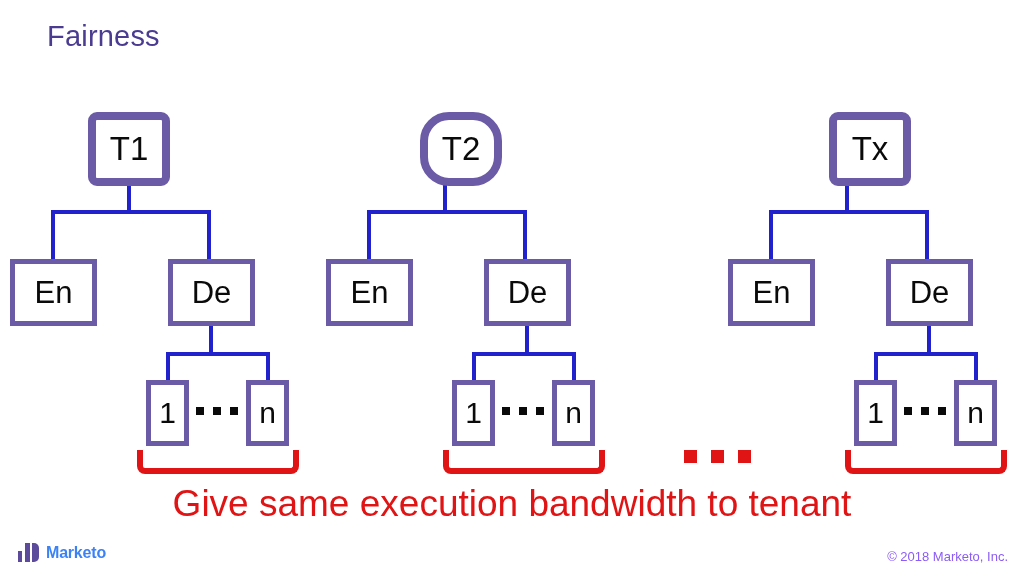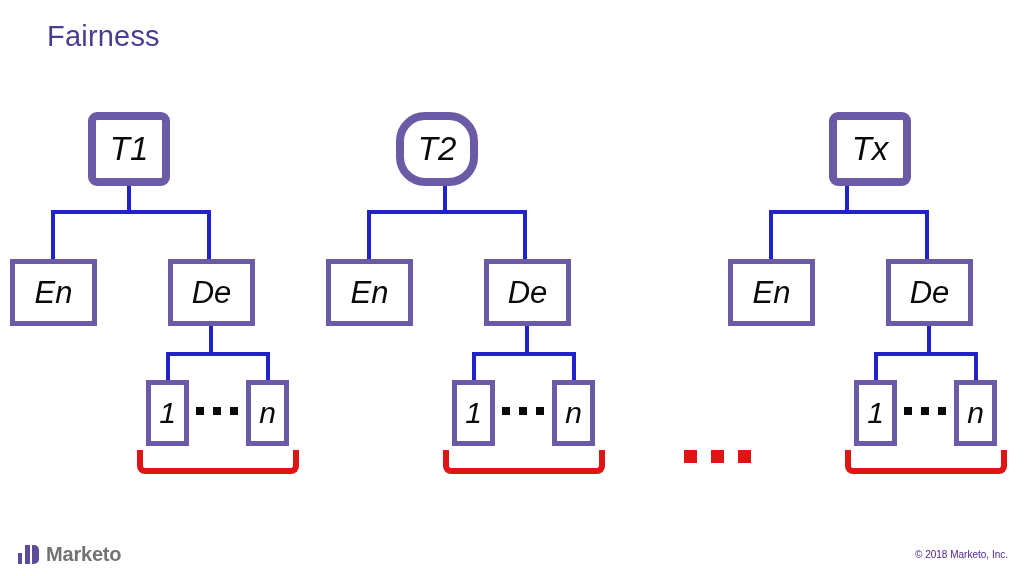--- a/index.html
+++ b/index.html
@@ -30,21 +30,20 @@
     white-space: nowrap;
   }
 
   
   #diagram {
     position: absolute;
     left: 0;
     top: 0;
     width: 1024px;
     height: 428px;
-    font-style: italic;
   }
 
   
   .node {
     position: absolute;
     box-sizing: border-box;
     background: #ffffff;
     display: flex;
     align-items: center;
     justify-content: center;
@@ -151,31 +150,31 @@
     height: 19px;
   }
   #logo-mark i {
     display: block;
     background: #5c4b9b;
   }
   #logo-mark i.b1 { width: 4px;  height: 11px; }
   #logo-mark i.b2 { width: 5px;  height: 19px; }
   #logo-mark i.b3 { width: 7px;  height: 19px; border-radius: 0 5px 5px 0; }
   #logo-word {
-    font-size: 20px;
+    font-size: 16px;
     font-weight: 700;
-    color: #737373;
+    color: #3b82f6;
     letter-spacing: -0.2px;
   }
   #footer-copy {
     position: absolute;
     right: 16px;
     top: 549px;
-    font-size: 10px;
-    color: #4c1d95;
+    font-size: 13px;
+    color: #8b5cf6;
     white-space: nowrap;
   }
 </style>
 </head>
 <body>
 
 <div id="slide">
 
   <div id="slide-title">Fairness</div>
 
@@ -202,21 +201,21 @@
         <span></span>
           <span></span>
           <span></span>
       </div>
       <div class="node node-leaf" style="left:246px; top:380px;">n</div>
 
       <div class="bracket" style="left:137px; top:450px; width:162px;"></div>
     </div>
 
     <div>
-      <div class="node node-tenant" style="left:396px; top:112px;border-radius:29px;">T2</div>
+      <div class="node node-tenant" style="left:420px; top:112px;border-radius:29px;">T2</div>
 
       <div class="conn conn-v" style="left:443px; top:184px; height:28px;"></div>
       <div class="conn conn-h" style="left:367px; top:210px; width:160px;"></div>
       <div class="conn conn-v" style="left:367px; top:210px; height:51px;"></div>
       <div class="conn conn-v" style="left:523px; top:210px; height:51px;"></div>
 
       <div class="node node-mid" style="left:326px; top:259px;">En</div>
       <div class="node node-mid" style="left:484px; top:259px;">De</div>
 
       <div class="conn conn-v" style="left:525px; top:325px; height:29px;"></div>
@@ -263,20 +262,21 @@
           <span></span>
           <span></span>
       </div>
       <div class="node node-leaf" style="left:954px; top:380px;">n</div>
 
       <div class="bracket" style="left:845px; top:450px; width:162px;"></div>
     </div>
 
   </div>
 
+  <div id="caption">Give same execution bandwidth to tenant</div>
 
   <div id="footer-logo">
     <span id="logo-mark">
       <i class="b1"></i>
         <i class="b2"></i>
         <i class="b3"></i>
     </span>
     <span id="logo-word">Marketo</span>
   </div>
 

